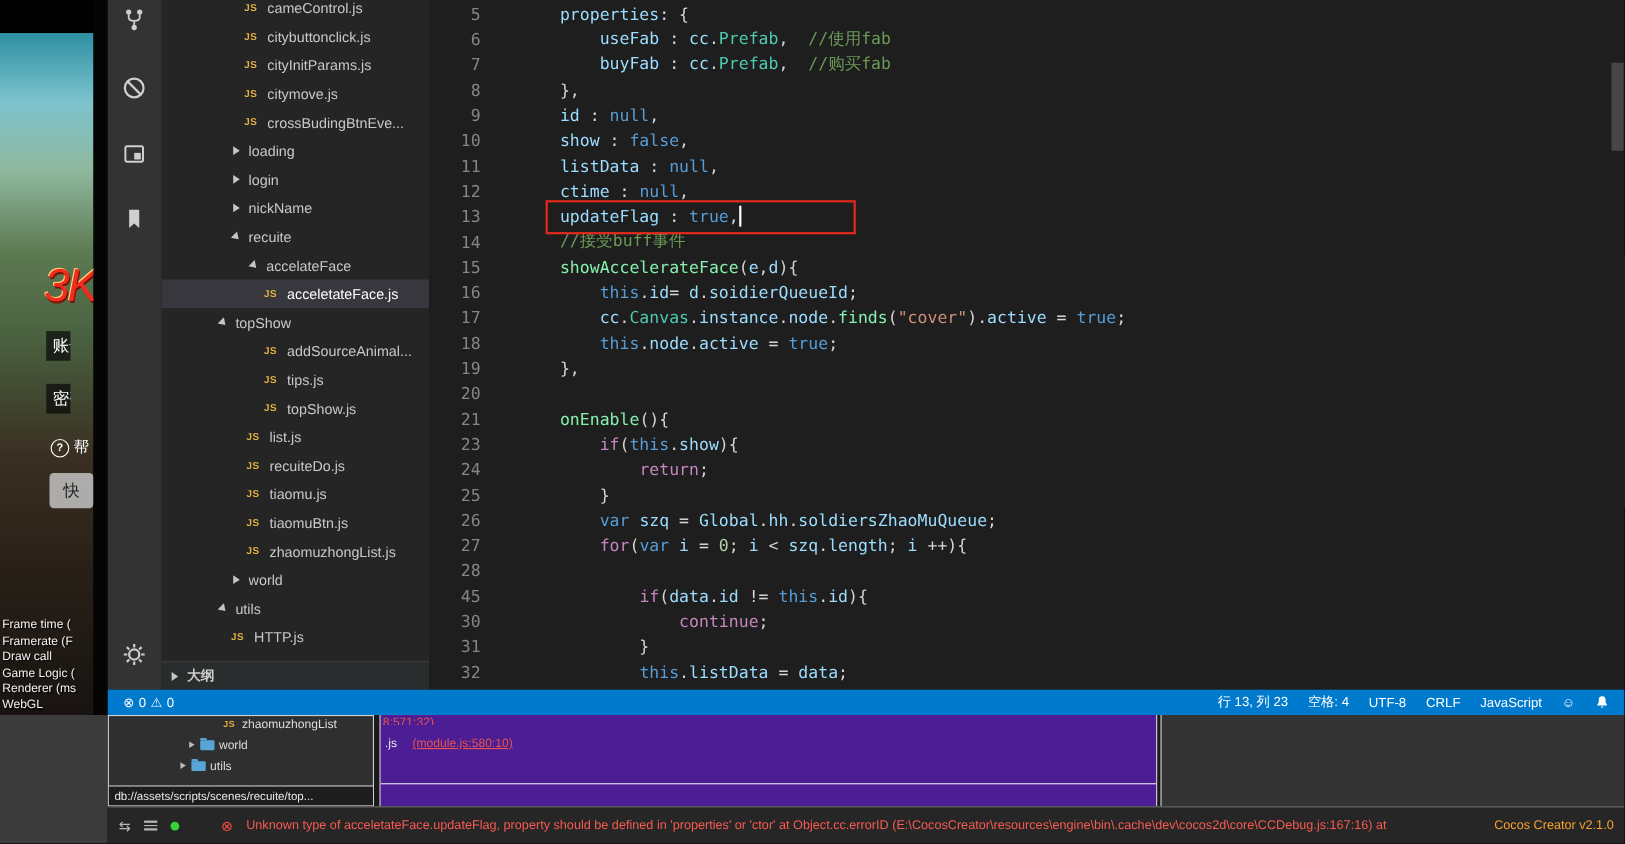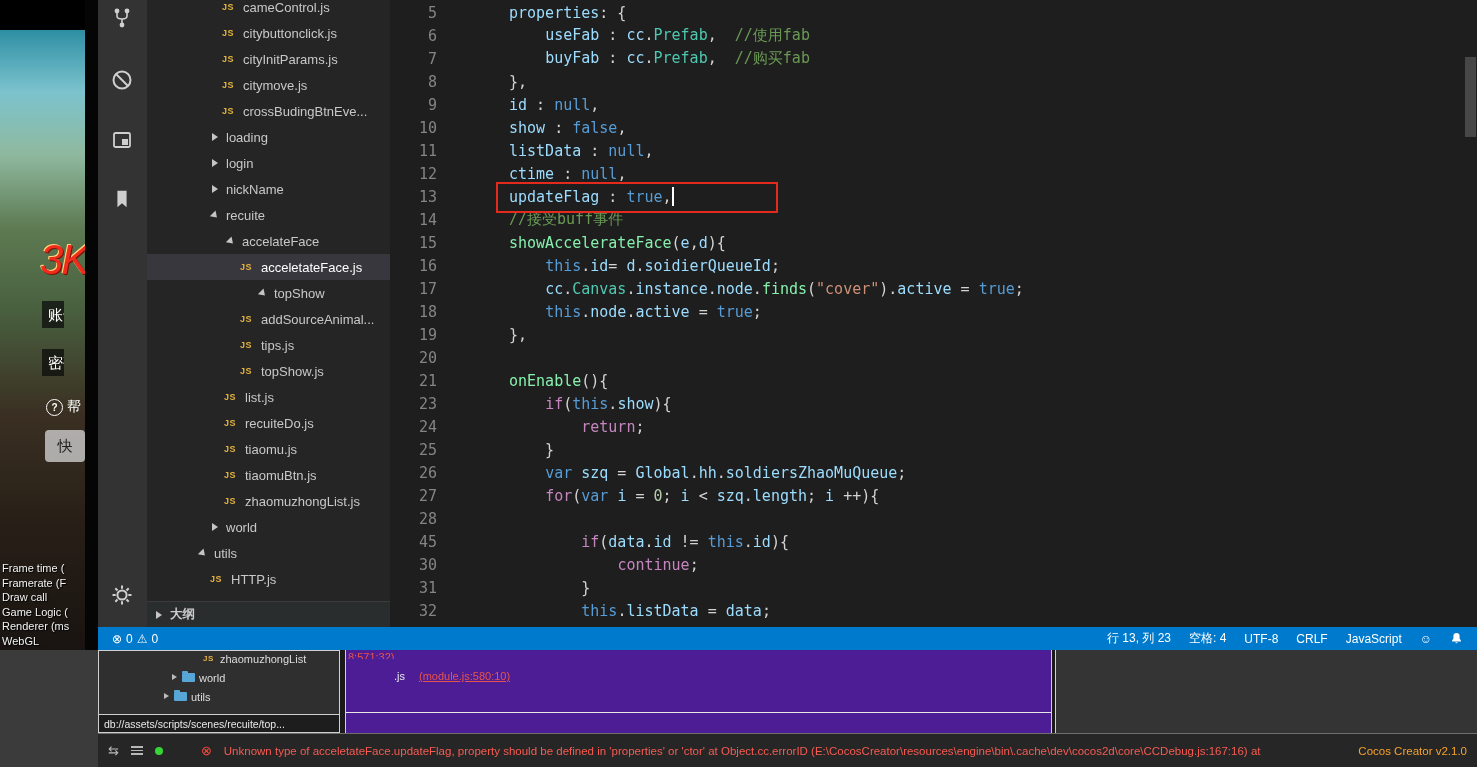--- a/index.html
+++ b/index.html
@@ -74,21 +74,21 @@
   .cfold{width:13px;height:9px;background:#58a6d8;margin-right:4px;flex:none;position:relative;border-radius:1px;}
   .cfold::before{content:"";position:absolute;left:0;top:-2px;width:6px;height:2px;background:#58a6d8;border-radius:1px 1px 0 0;}
   .jsb.s{width:14px;font-size:8px;margin-right:3px;}
   .cc-path{position:absolute;left:0;bottom:0;width:100%;height:18px;background:#1d1d1d;border-top:1px solid #cfcfcf;
     color:#e8e8e8;font-size:10.5px;line-height:18px;padding-left:5px;box-sizing:border-box;white-space:nowrap;overflow:hidden;}
   .cc-mid{position:absolute;left:247px;top:0;width:707px;height:83px;background:#4c1d95;
     border-left:1px solid #d0d0d0;border-right:1px solid #d0d0d0;box-sizing:border-box;overflow:hidden;}
   .cc-link{color:#e8544a;text-decoration:underline;font-size:11px;cursor:pointer;}
   .cc-row1{margin:-3px 0 0 2px;height:12px;overflow:hidden;}
   .cc-row2{position:absolute;left:4px;top:20px;display:flex;gap:14px;align-items:center;}
-  .cc-js{color:#e8e8e8;font-size:11px;margin-left:44px;}
+  .cc-js{color:#e8e8e8;font-size:11px;}
   .cc-hr{position:absolute;left:0;top:62px;width:100%;height:1px;background:#e8e8e8;}
   .cc-right{position:absolute;left:957px;top:0;width:422px;height:83px;background:#343434;border-left:1px solid #d0d0d0;box-sizing:border-box;}
   .cc-bar{position:absolute;left:0;top:83px;width:1379px;height:34px;background:#262626;border-top:1px solid #6e6e6e;
     display:flex;align-items:center;padding:0 10px;box-sizing:border-box;gap:12px;}
   .cc-ic{color:#b8b8b8;font-size:13px;cursor:pointer;}
   .cc-list{display:inline-flex;flex-direction:column;gap:2px;cursor:pointer;}
   .cc-list i{display:block;width:12px;height:1.5px;background:#b8b8b8;}
   .cc-dot{width:8px;height:8px;border-radius:50%;background:#35d535;}
   .cc-err-ic{color:#ff4b3e;font-size:13px;margin-left:26px;}
   .cc-err{color:#f75b52;font-size:11.5px;white-space:nowrap;overflow:hidden;flex:1;}
@@ -202,21 +202,21 @@
             <span class="tlabel">recuite</span>
           </div>
           <div class="trow" style="padding-left: 80px;">
             <span class="arr open"></span>
             <span class="tlabel">accelateFace</span>
           </div>
           <div class="trow sel" style="padding-left: 93px;">
             <span class="jsb">JS</span>
             <span class="tlabel">acceletateFace.js</span>
           </div>
-          <div class="trow" style="padding-left: 112px;">
+          <div class="trow" style="padding-left: 52px;">
             <span class="arr open"></span>
             <span class="tlabel">topShow</span>
           </div>
           <div class="trow" style="padding-left: 93px;">
             <span class="jsb">JS</span>
             <span class="tlabel">addSourceAnimal...</span>
           </div>
           <div class="trow" style="padding-left: 93px;">
             <span class="jsb">JS</span>
             <span class="tlabel">tips.js</span>

